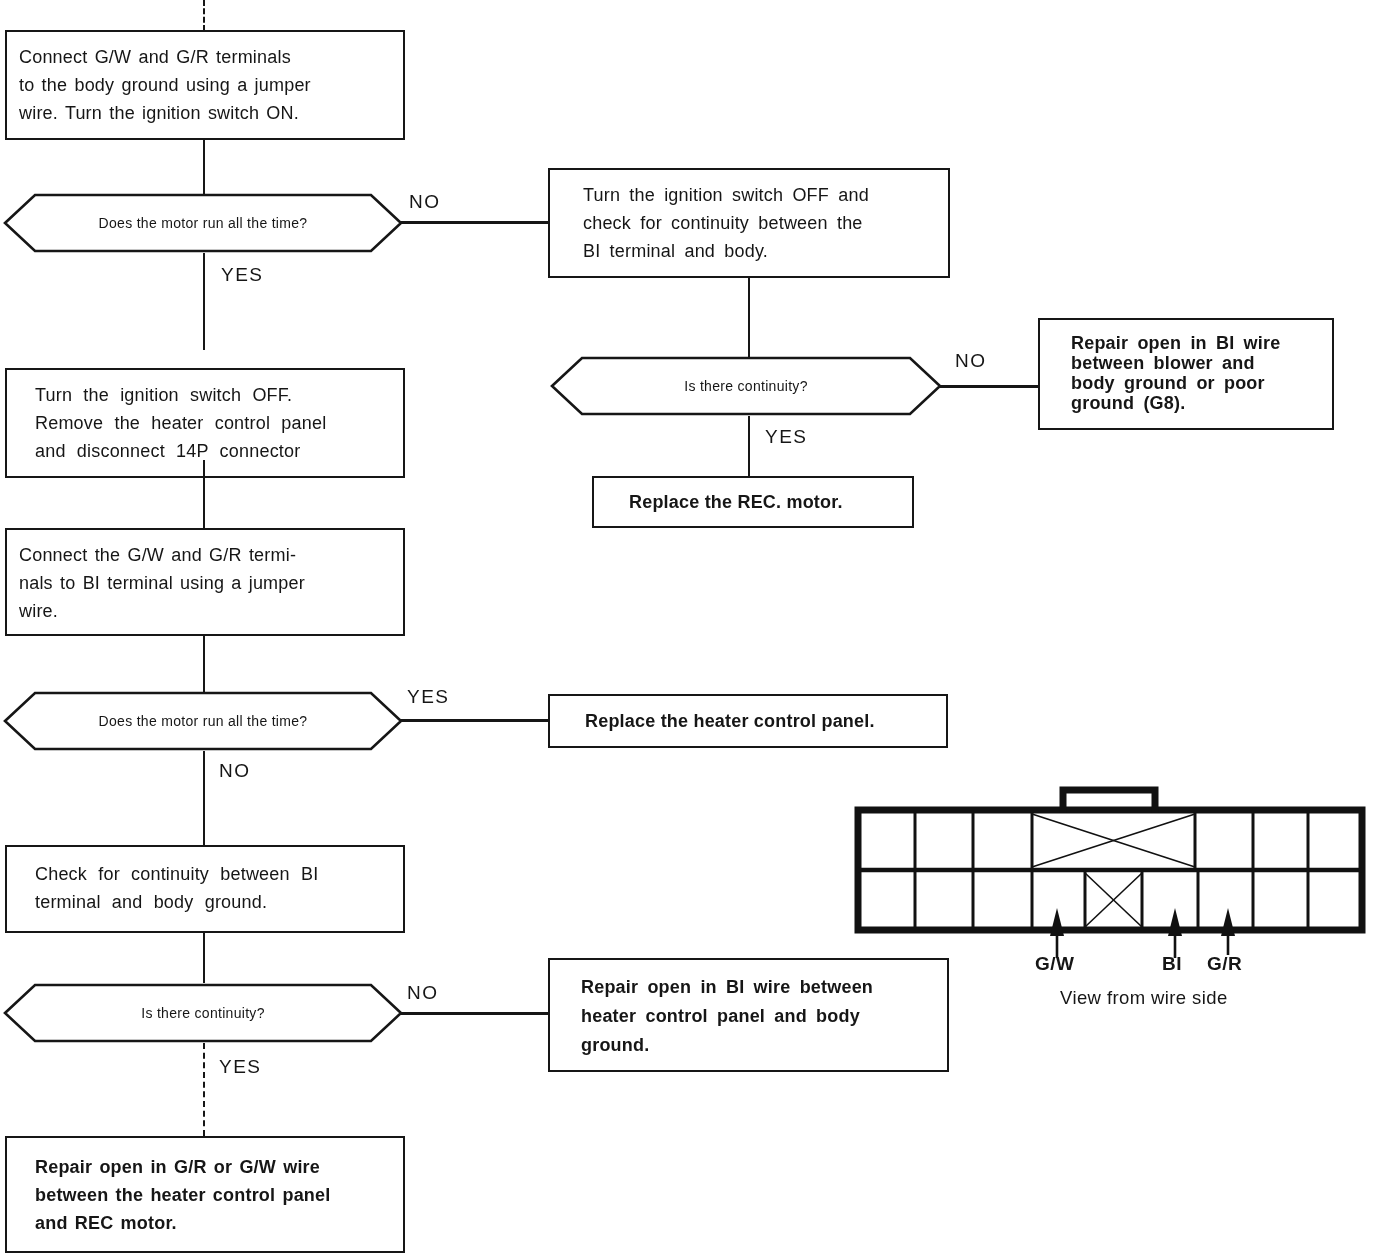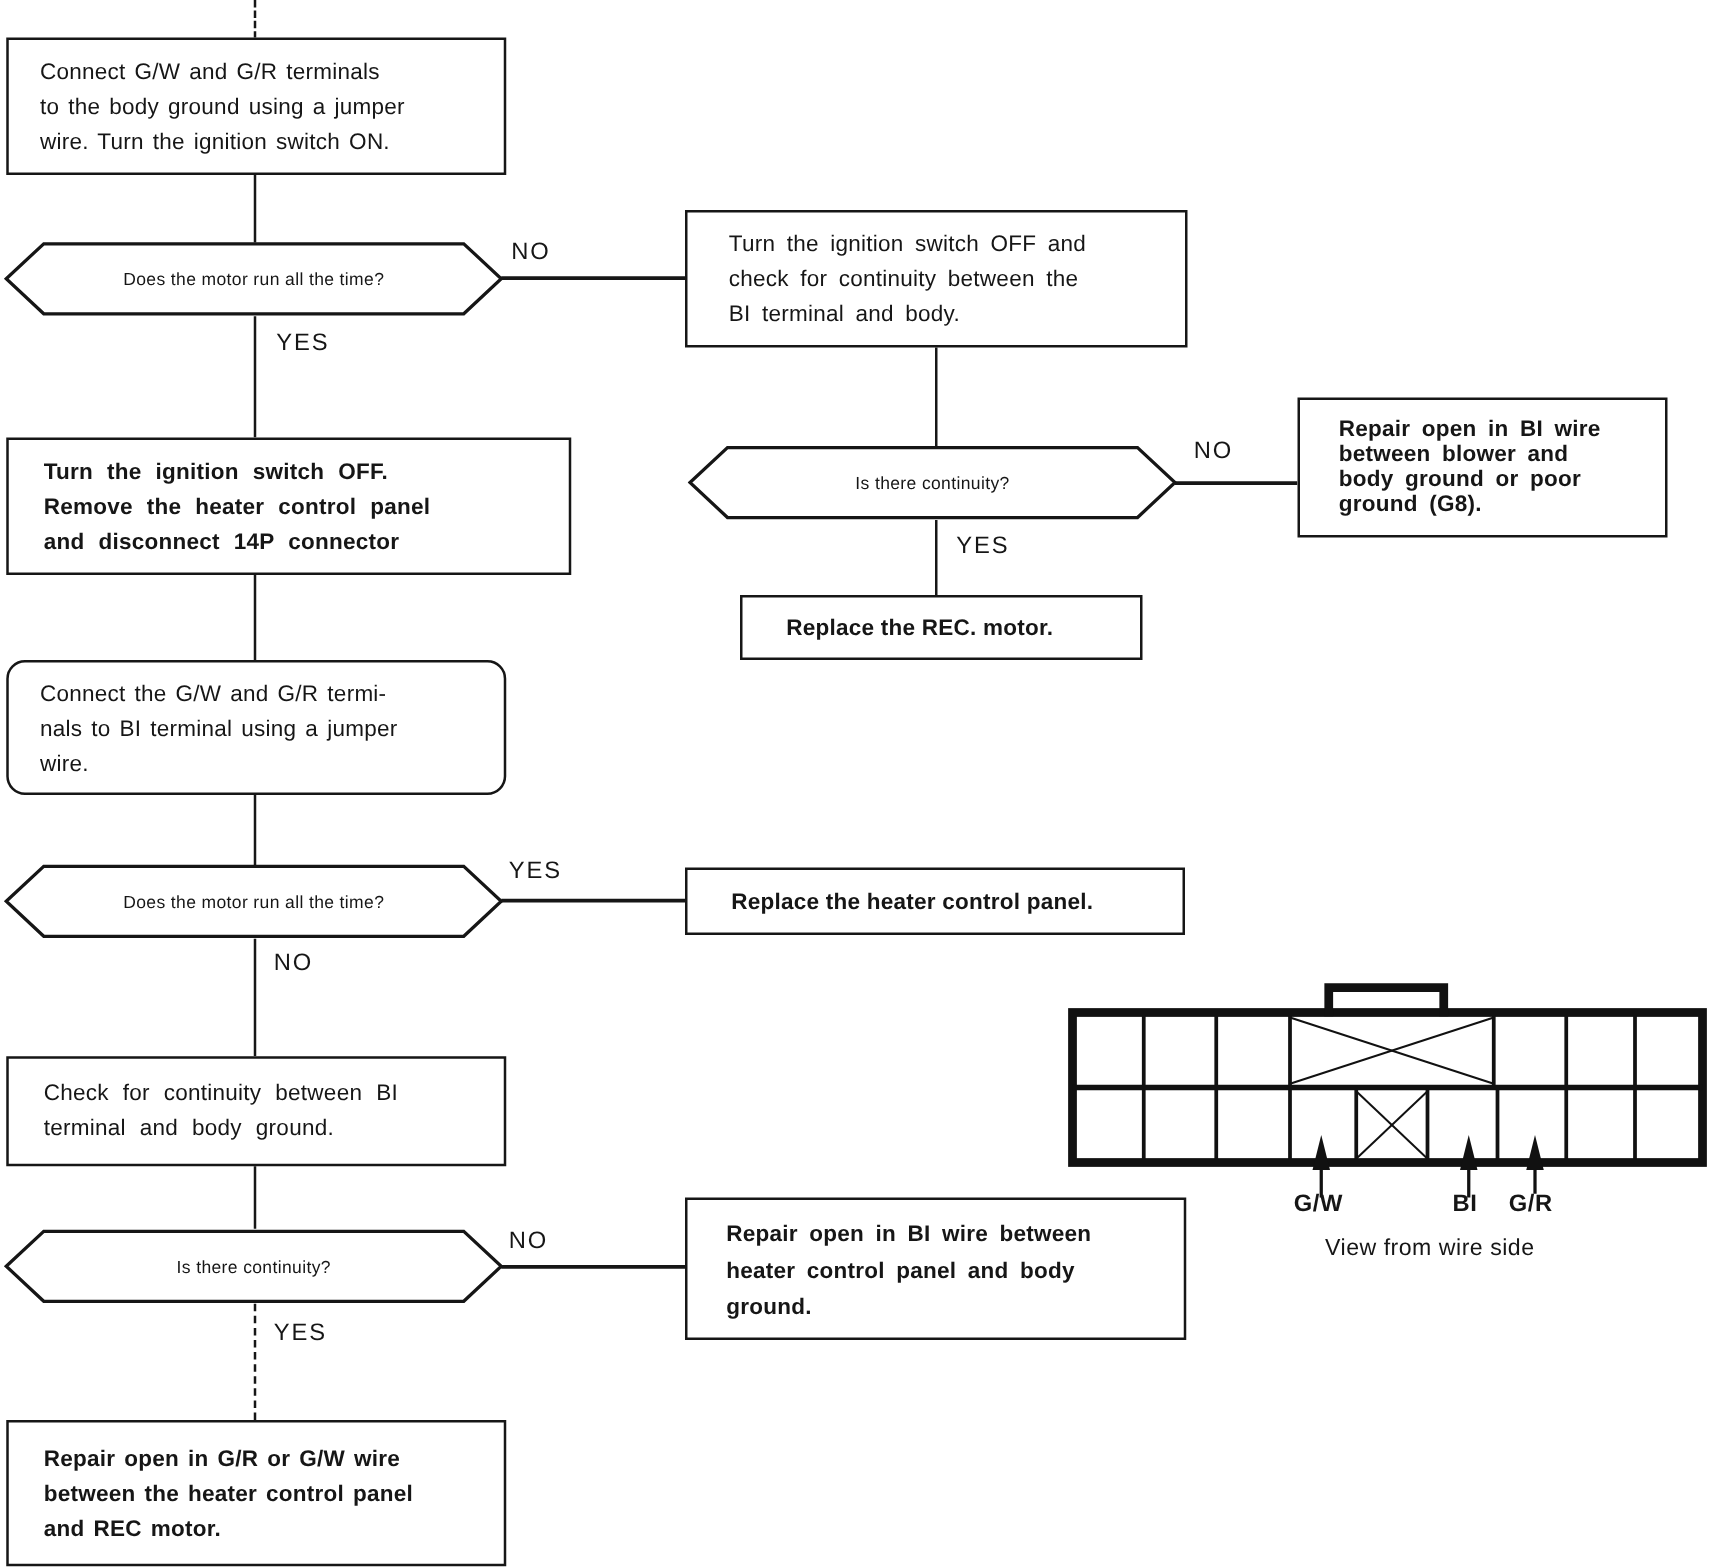--- a/index.html
+++ b/index.html
@@ -6,21 +6,21 @@
   .canvas {
     position:relative; width:1376px; height:1254px; background:#ffffff;
     font-family:"Liberation Sans", sans-serif; color:#161616; overflow:hidden;
   }
 
   
   .pbox {
     position:absolute; box-sizing:border-box; background:#fff;
     border:2.5px solid #161616;
     font-size:18px; line-height:28px; white-space:pre-line;
-    padding:11px 16px 0 25px; letter-spacing:0.2px;
+    padding:11px 16px 0 12px; letter-spacing:0.2px;
   }
   .bold { font-weight:700; }
   .ws2 { word-spacing:2px; }
   .ws4 { word-spacing:4px; }
   .ws6 { word-spacing:6px; }
   .center1 { display:flex; align-items:center; padding:0 10px 0 35px; }
 
   
   .decision { position:absolute; }
   .decision svg { position:absolute; left:0; top:0; width:100%; height:100%; }
@@ -84,27 +84,27 @@
   <div class="lbl" style="left:765px; top:426px;">YES</div>
   <div class="vline" style="left:748px; top:416px; height:60px;"></div>
 
   <div class="pbox bold ws4" style="left:1038px; top:318px; width:296px; height:112px; line-height:20px; padding:13px 12px 0 31px;">Repair open in BI wire
 between blower and
 body ground or poor
 ground (G8).</div>
 
   <div class="pbox bold center1" style="left:548px; top:476px; width:322px; height:52px;margin-left:44px;">Replace the REC. motor.</div>
 
-  <div class="pbox ws6" style="left:5px; top:350px; width:452px; height:110px; padding-left:28px;font-weight:bold;">Turn the ignition switch OFF.
+  <div class="pbox ws6" style="left:5px; top:368px; width:400px; height:110px; padding-left:28px;">Turn the ignition switch OFF.
 Remove the heater control panel
 and disconnect 14P connector</div>
 
   <div class="vline" style="left:203px; top:460px; height:68px;"></div>
 
-  <div class="pbox ws2" style="left:5px; top:528px; width:400px; height:108px;border-radius:15px;">Connect the G/W and G/R termi-
+  <div class="pbox ws2" style="left:5px; top:528px; width:400px; height:108px;">Connect the G/W and G/R termi-
 nals to BI terminal using a jumper
 wire.</div>
 
   <div class="vline" style="left:203px; top:636px; height:56px;"></div>
 
   <div class="decision" style="left:3px; top:691px; width:400px; height:60px;">
     <svg viewBox="0 0 400 60">
       <path d="M2 30 L32 2 H368 L398 30 L368 58 H32 Z" fill="#ffffff" stroke="#161616" stroke-width="2.6"></path>
     </svg>
     <span class="dec-text">Does the motor run all the time?</span>

